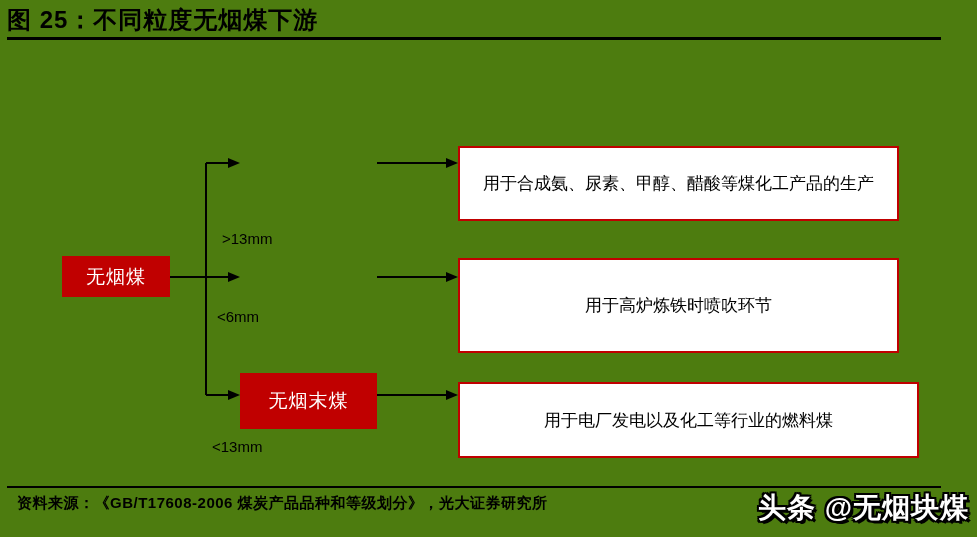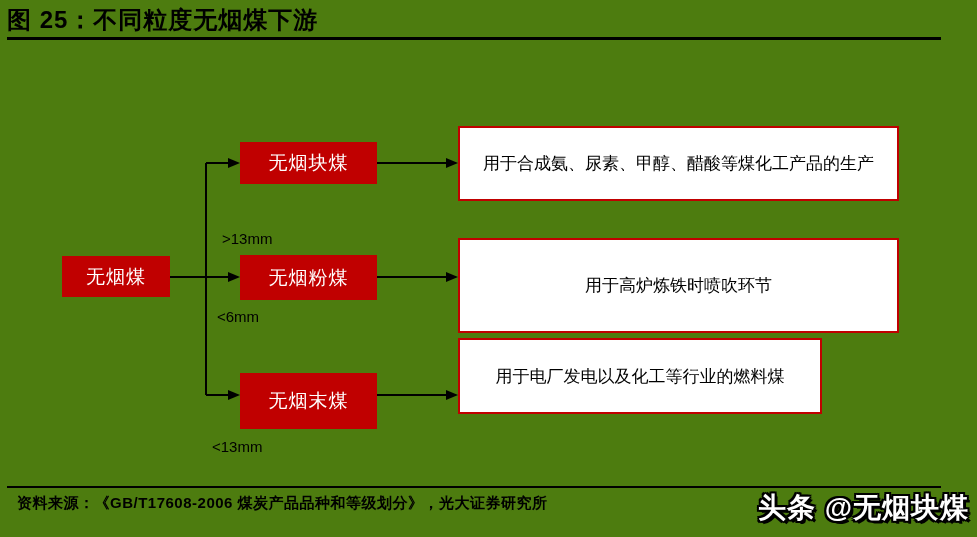--- a/index.html
+++ b/index.html
@@ -57,20 +57,21 @@
     display: flex;
     align-items: center;
     justify-content: center;
     background: #ffffff;
     border: 2px solid var(--use-border, #c00000);
     color: #000000;
     font-size: 17px;
     text-align: center;
     box-sizing: border-box;
     white-space: nowrap;
+    margin-top: 20px;
   }
   .size-label {
     position: absolute;
     color: #000000;
     font-size: 15px;
     white-space: nowrap;
   }
   .footer-rule {
     position: absolute;
     left: 7px;
@@ -131,29 +132,27 @@
     <polygon class="arrowhead" points="228,158 240,163 228,168"></polygon>
     <polygon class="arrowhead" points="228,272 240,277 228,282"></polygon>
     <polygon class="arrowhead" points="228,390 240,395 228,400"></polygon>
     <polygon class="arrowhead" points="446,158 458,163 446,168"></polygon>
     <polygon class="arrowhead" points="446,272 458,277 446,282"></polygon>
     <polygon class="arrowhead" points="446,390 458,395 446,400"></polygon>
   </svg>
 
   <div class="node" style="left:62px; top:256px; width:108px; height:41px;">无烟煤</div>
 
-  <div class="node" style="left:240px; top:142px; width:137px; height:42px;">无烟块煤</div>
   <div class="size-label" style="left:222px; top:193px;margin-top:37px;">&gt;13mm</div>
   <div class="usebox" style="left:458px; top:126px; width:441px; height:75px;">用于合成氨、尿素、甲醇、醋酸等煤化工产品的生产</div>
 
-  <div class="node" style="left:240px; top:255px; width:137px; height:45px;">无烟粉煤</div>
   <div class="size-label" style="left:217px; top:308px;">&lt;6mm</div>
   <div class="usebox" style="left:458px; top:238px; width:441px; height:95px;">用于高炉炼铁时喷吹环节</div>
 
   <div class="node" style="left:240px; top:373px; width:137px; height:56px;">无烟末煤</div>
   <div class="size-label" style="left:212px; top:427px;margin-top:11px;">&lt;13mm</div>
-  <div class="usebox" style="left:458px; top:338px; width:364px; height:76px;">用于电厂发电以及化工等行业的燃料煤</div>
+  <div class="usebox" style="left:458px; top:362px; width:461px; height:76px;">用于电厂发电以及化工等行业的燃料煤</div>
 
   <div class="footer-rule"></div>
   <div class="source-text">资料来源：《GB/T17608-2006 煤炭产品品种和等级划分》，光大证券研究所</div>
   <div class="watermark">头条 @无烟块煤</div>
 
 </div>
 
 </body></html>

